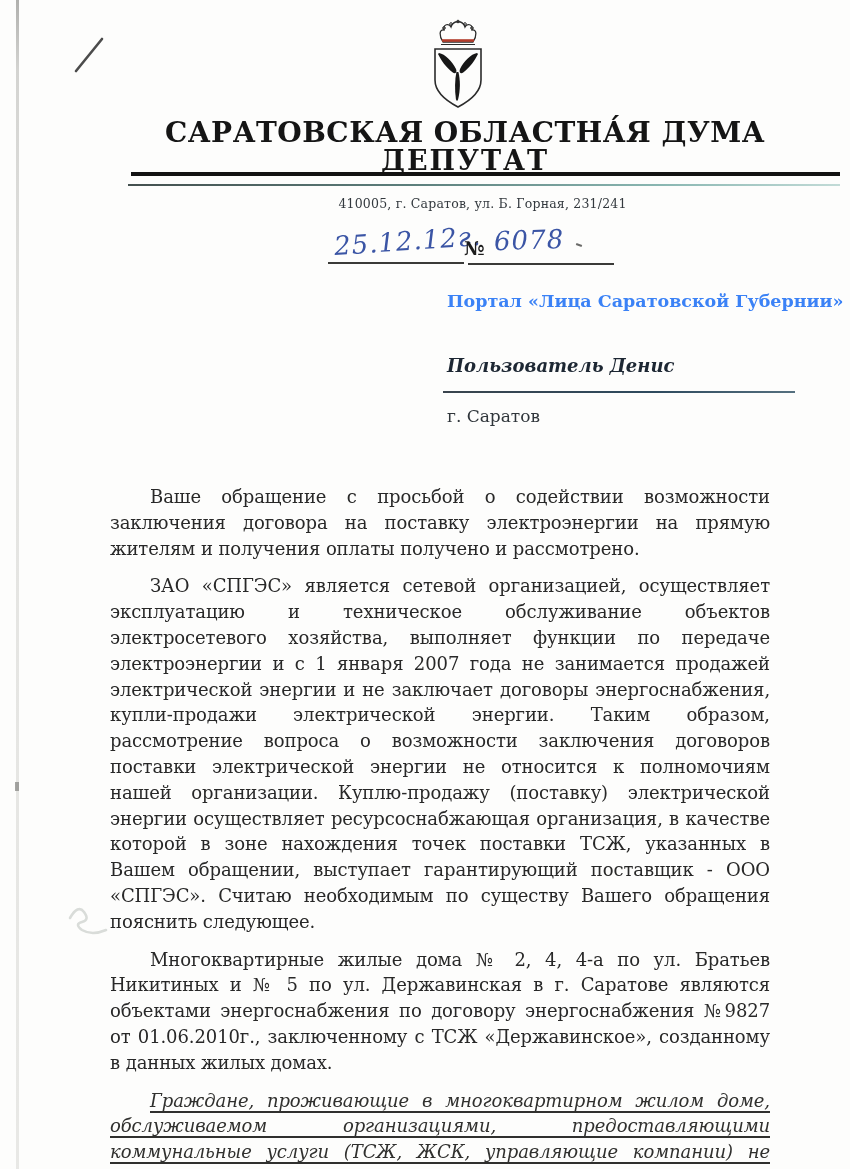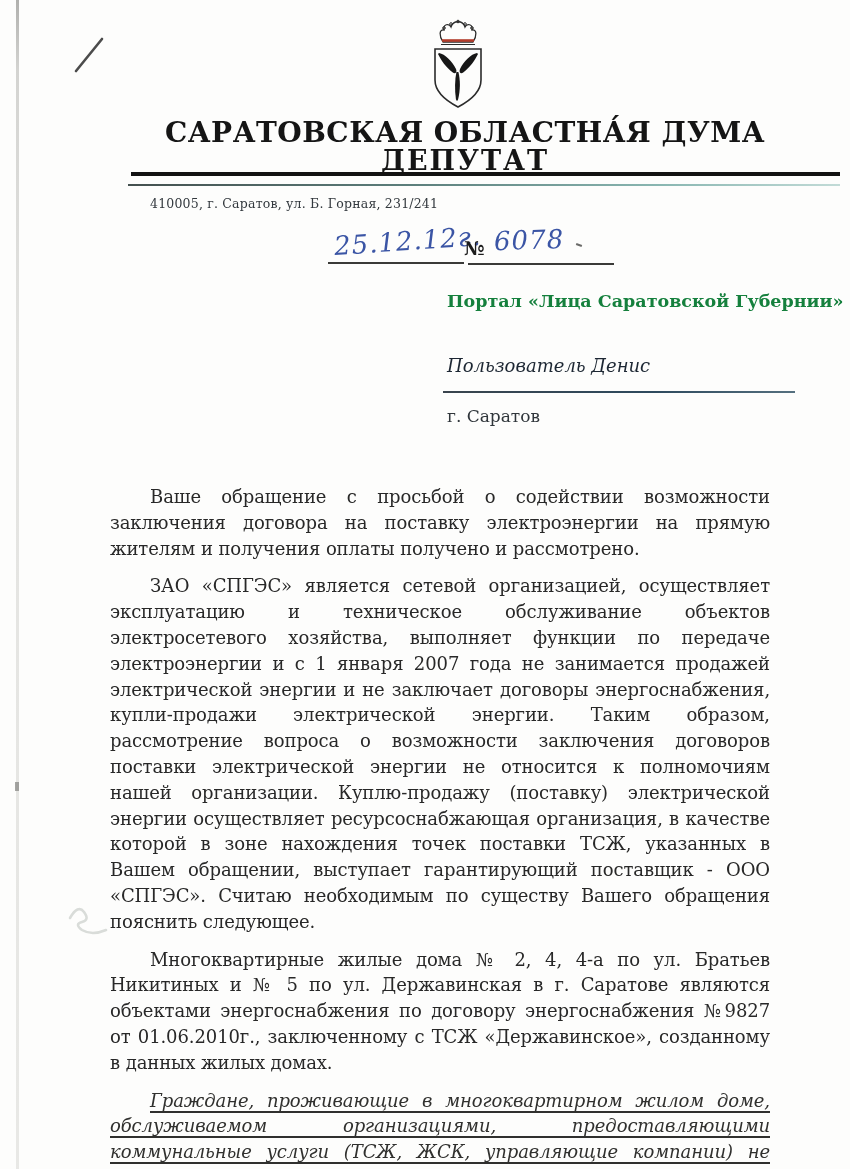--- a/index.html
+++ b/index.html
@@ -25,35 +25,35 @@
   .emblem{position:absolute;left:428px;top:18px;width:60px;height:92px;}
   
   .title-block{position:absolute;left:105px;top:118px;width:720px;text-align:center;color:#151515;}
   .org-name{font-size:28px;font-weight:bold;letter-spacing:.5px;line-height:30px;white-space:nowrap;}
   .org-subtitle{font-size:27px;font-weight:bold;letter-spacing:2px;line-height:28px;margin-top:-1px;text-align:center;}
   
   .rule-thick{position:absolute;left:131px;top:172px;width:709px;height:4px;background:#121212;}
   .rule-thin{position:absolute;left:128px;top:184px;width:712px;height:2px;
     background:linear-gradient(to right,#44504f 0%,#5c7f7c 40%,#8ab7b2 75%,#c2dbd7 100%);}
   
-  .contact-row{position:absolute;left:150px;top:196px;width:665px;display:flex;justify-content:space-between;
+  .contact-row{position:absolute;left:150px;top:196px;width:665px;display:flex;justify-content:center;
     font-size:12.5px;color:#33393e;letter-spacing:.2px;}
   
   .hw{font-style:italic;color:#3b55a5;font-size:26px;letter-spacing:1px;}
   .hw-date{position:absolute;left:334px;top:226px;transform:rotate(-4deg);}
   .no-sign{position:absolute;left:464px;top:237px;font-size:19px;font-weight:bold;color:#1c1c1c;}
   .hw-num{position:absolute;left:494px;top:225px;transform:rotate(-2deg);}
   .ref-underline{position:absolute;height:2px;background:#3a3a38;}
   .u1{left:328px;top:262px;width:136px;}
   .u2{left:468px;top:263px;width:146px;}
   .ref-dot{position:absolute;left:576px;top:244px;width:6px;height:2px;background:#6a6a68;transform:rotate(20deg);}
   
   .addressee{position:absolute;left:447px;top:291px;width:360px;}
-  .addr1{font-weight:bold;font-size:17.5px;white-space:nowrap;color:#15803d;}
-  .addr2{font-weight:normal;font-style:italic;font-size:18px;margin-top:44px;color:#1d2733;}
+  .addr1{font-weight:bold;font-size:17.5px;white-space:nowrap;color:#3b82f6;}
+  .addr2{font-weight:bold;font-style:italic;font-size:18px;margin-top:44px;color:#1d2733;}
   .addr-rule{margin-top:15px;margin-left:-4px;width:352px;height:2px;
     background:linear-gradient(to right,#39444d,#2e4a5e 60%,#55707f);}
   .addr3{font-size:17px;margin-top:13px;color:#30363b;}
   
   .body-text{position:absolute;left:98px;top:472px;width:684px;}
   .para{
     margin:12px;font-size:18px;line-height:25.8px;
     text-align:justify;text-align-last:left;text-indent:40px;
     color:#282828;letter-spacing:-0.1px;
   }

